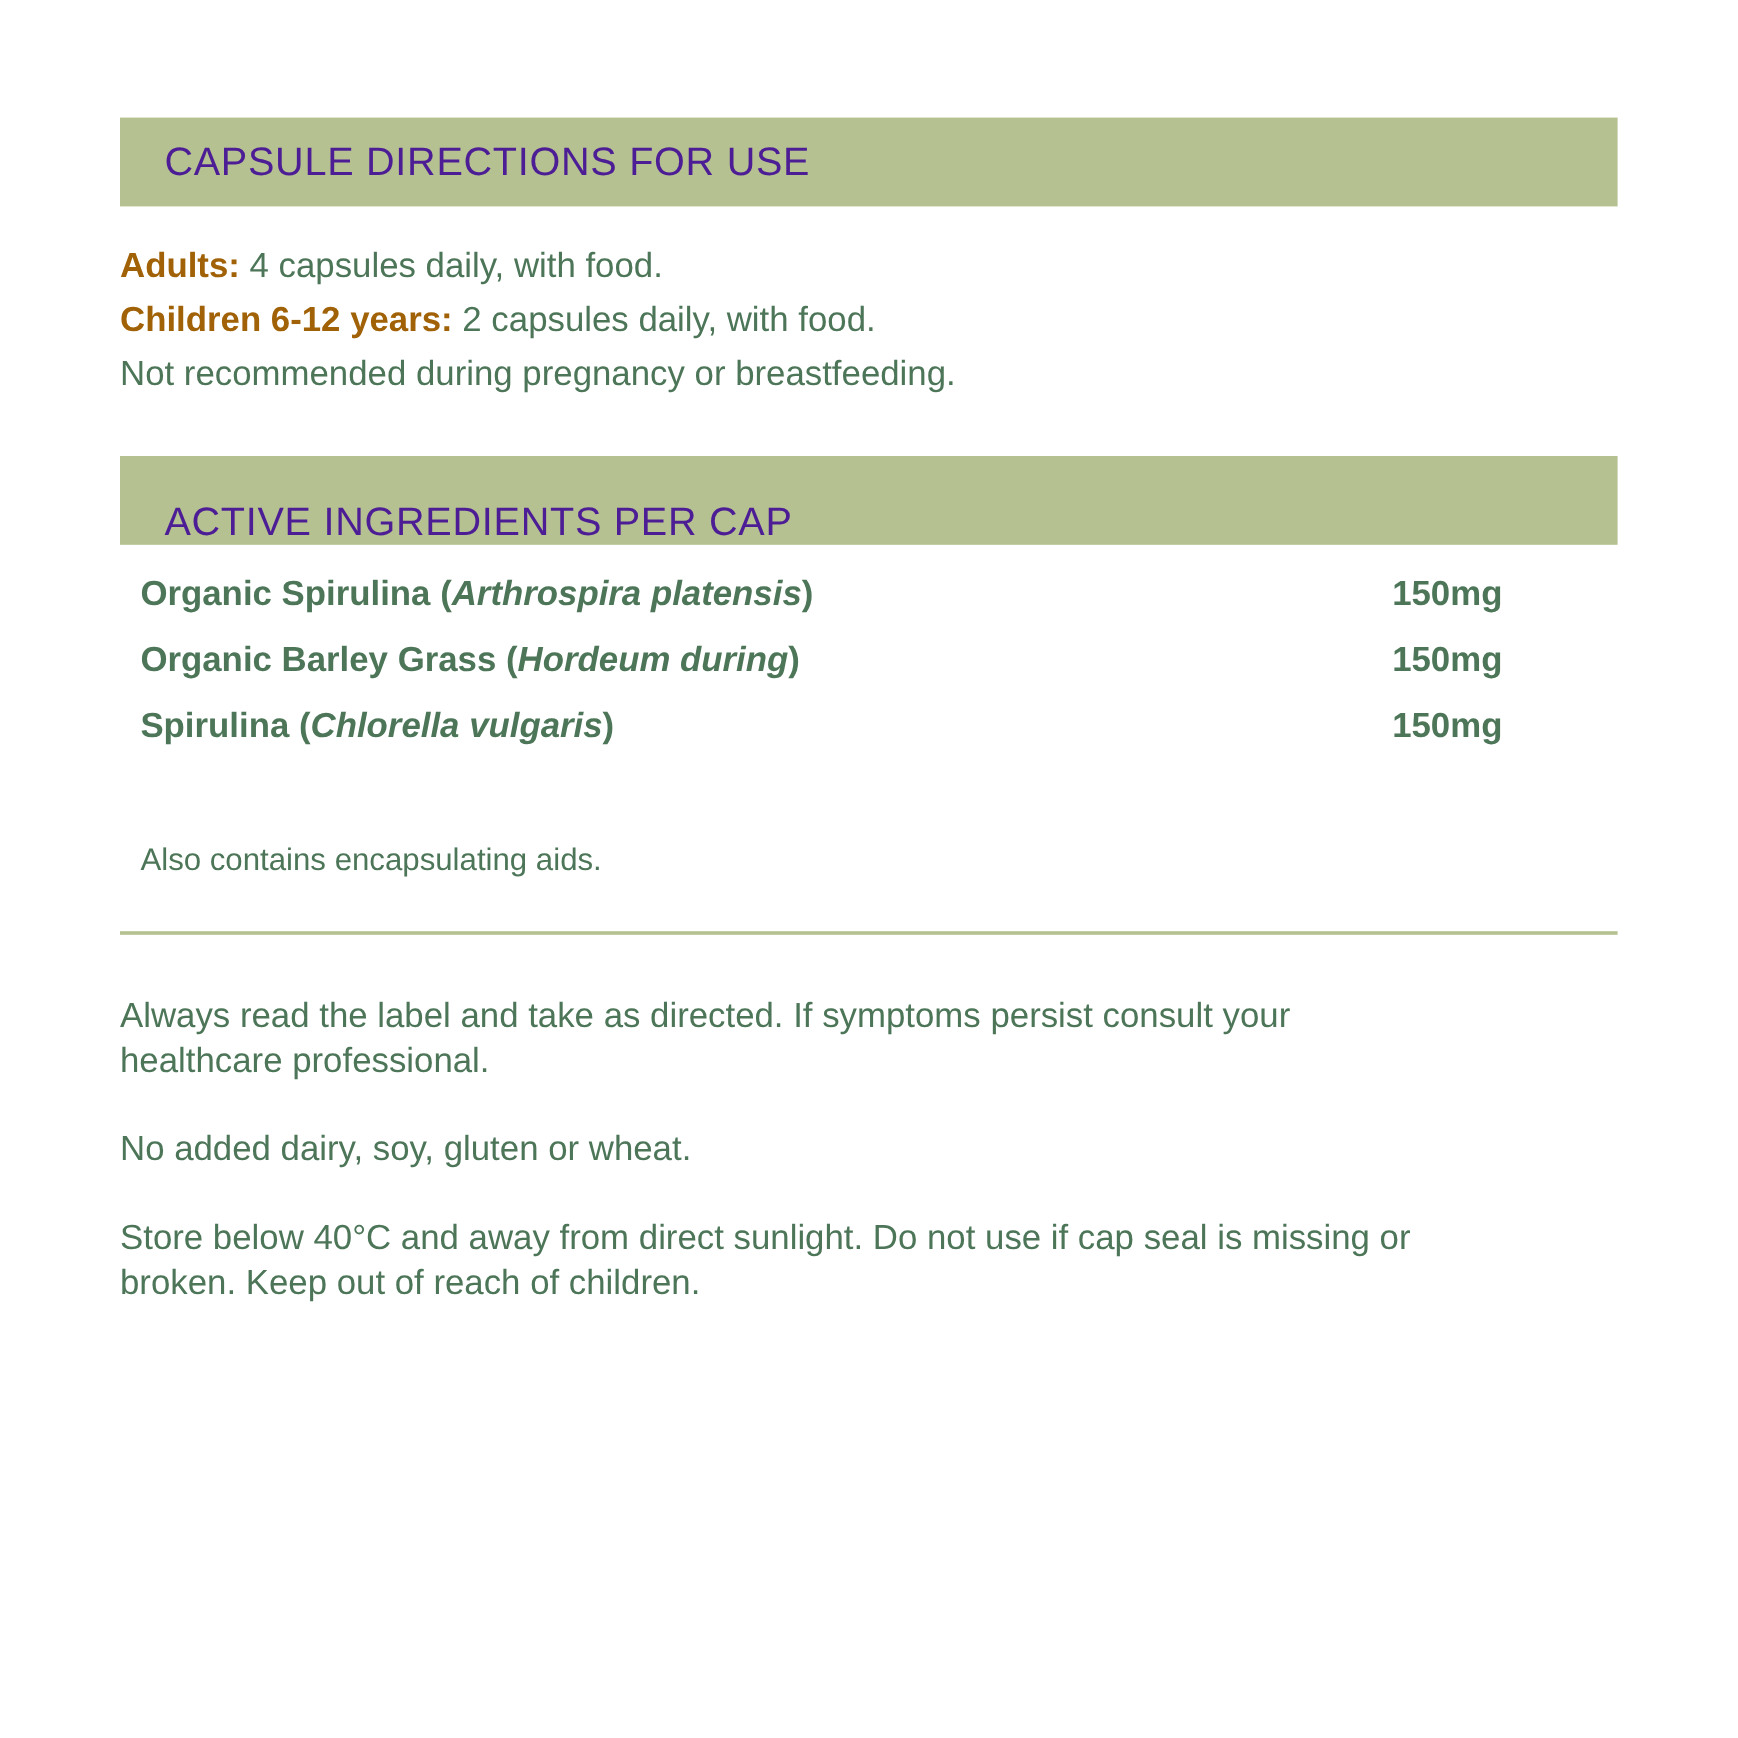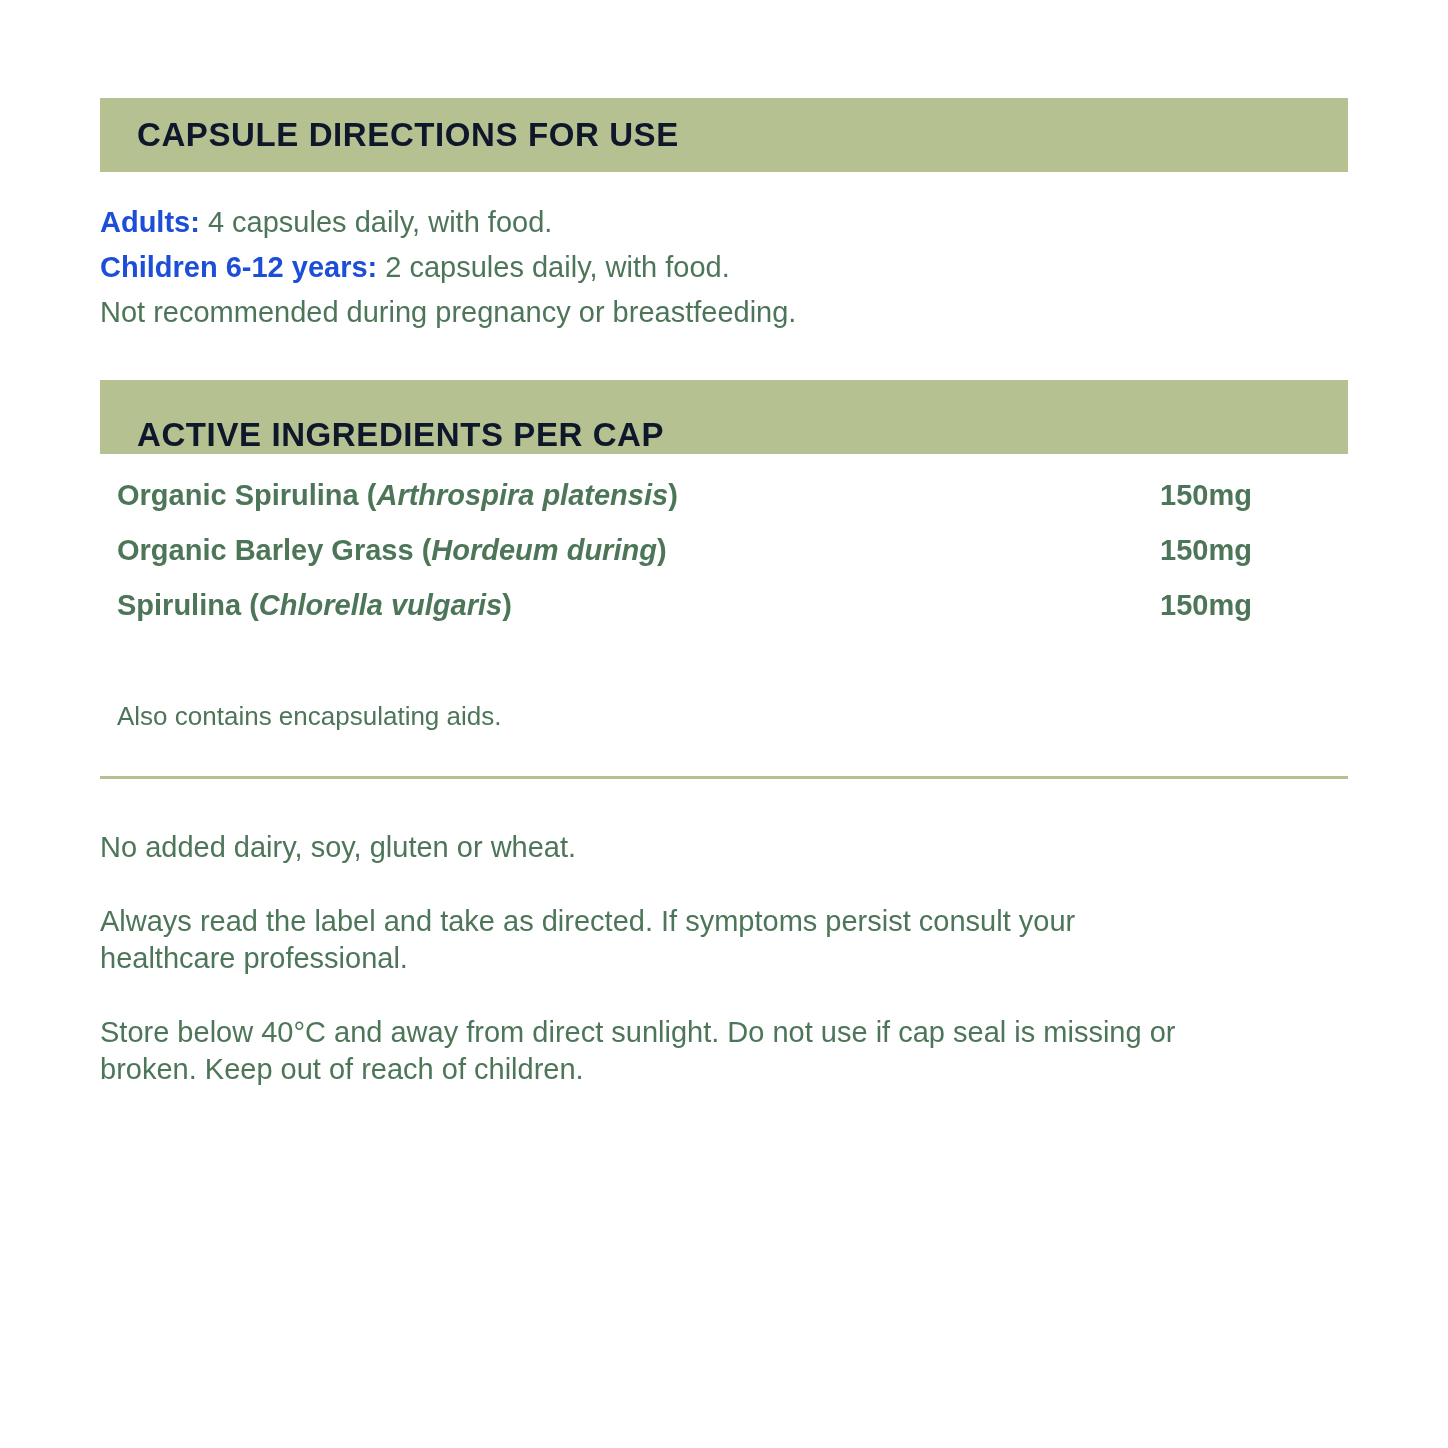--- a/index.html
+++ b/index.html
@@ -22,38 +22,38 @@
   .banner {
     margin-top: 0;
     height: 74px;
     background: #b5c191;
     display: flex;
     align-items: center;
     padding-left: 37px;
     box-sizing: border-box;
   }
   .banner-title {
-    color: #0f172a;
+    color: #4c1d95;
     font-size: 33px;
-    font-weight: 700;
+    font-weight: 400;
     letter-spacing: 0.6px;
   }
   .banner-1 { margin-top: 98px; }
   .banner-2 { margin-top: 45px; align-items: flex-end; }
 
   
   .directions {
     margin-top: 28px;
     font-size: 29px;
     line-height: 45px;
     font-weight: 400;
   }
   .directions .bold-lead {
     font-weight: 700;
-    color: #1d4ed8;
+    color: #a16207;
   }
 
   
   .ingredients {
     margin-top: 14px;
     font-weight: bold;
   }
   .ingredient-row {
     display: flex;
     justify-content: space-between;
@@ -125,20 +125,20 @@
       <span><span>Spirulina (</span><span class="latin">Chlorella vulgaris</span><span>)</span></span>
       <span>150mg</span>
     </div>
   </div>
 
   <div class="also-contains">Also contains encapsulating aids.</div>
 
   <div class="divider"></div>
 
   <div class="footer-block">
-    <p class="footer-paragraph">No added dairy, soy, gluten or wheat.</p>
     <p class="footer-paragraph">Always read the label and take as directed. If symptoms persist consult your
 healthcare professional.</p>
+    <p class="footer-paragraph">No added dairy, soy, gluten or wheat.</p>
     <p class="footer-paragraph">Store below 40°C and away from direct sunlight. Do not use if cap seal is missing or
 broken. Keep out of reach of children.</p>
   </div>
 
 </div>
 
 </body></html>

